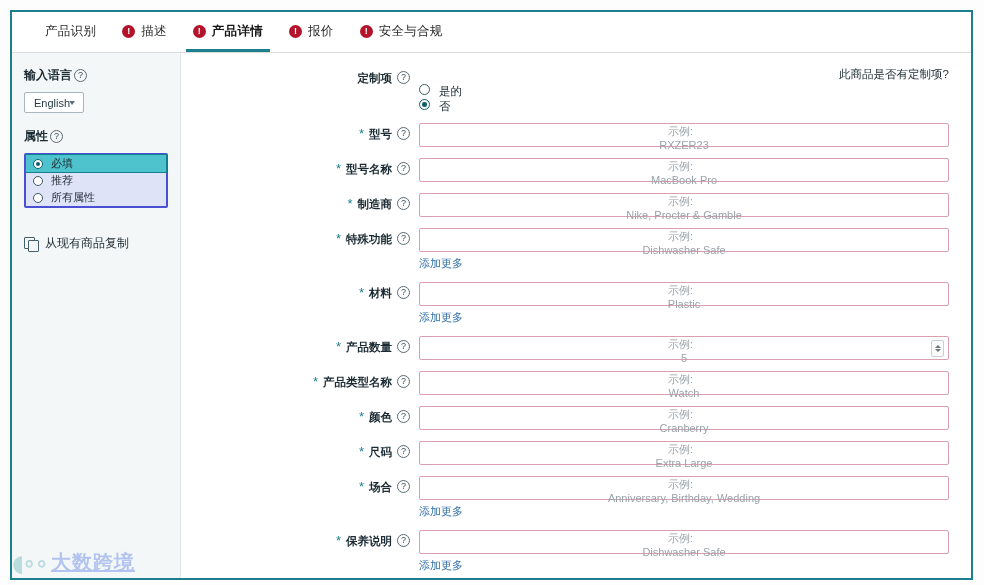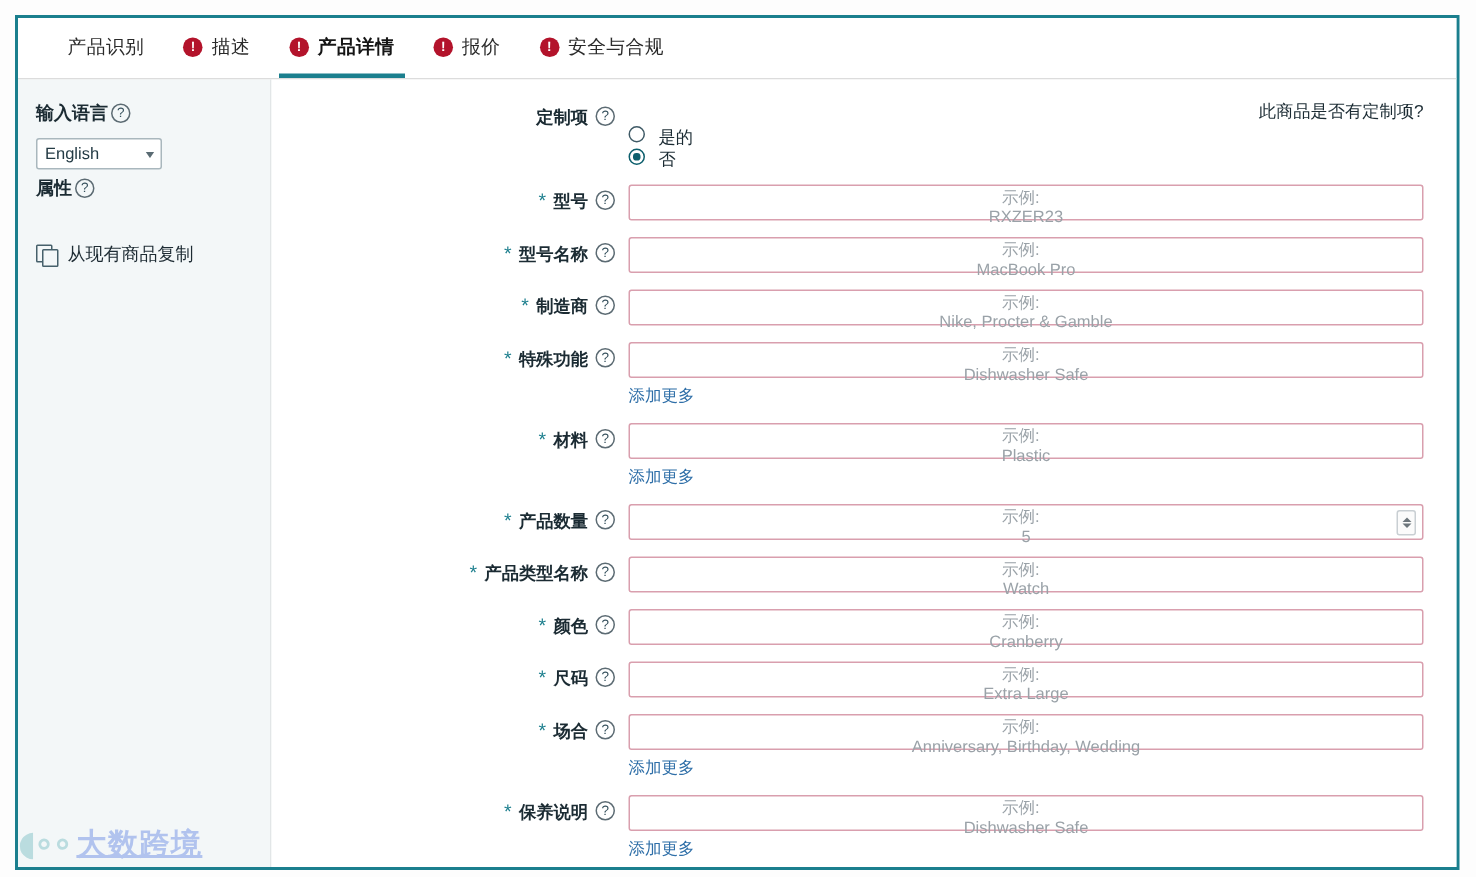--- a/index.html
+++ b/index.html
@@ -112,33 +112,33 @@
     border: 1px solid #5c6b73;
     border-radius: 50%;
     font-size: 9px;
     line-height: 11px;
     text-align: center;
     color: #35505c;
     font-weight: normal;
     flex: 0 0 auto;
   }
   .lang-select {
-    width: 84px;
+    width: 60px;
     height: 21px;
     border: 1px solid #a9b7bd;
     border-radius: 2px;
     background: #fff;
     display: flex;
     align-items: center;
-    justify-content: space-between;
+    justify-content: center;
     padding: 0 5px;
     font-size: 11px;
     color: #243b45;
     cursor: pointer;
-    margin-bottom: 4px;
+    margin-bottom: 15px;
   }
   .chev {
     font-size: 8px;
     color: #5a6b73;
     transform: scaleX(1.4);
   }
 
   .radio-group {
     border: 2px solid #4a4fd4;
     border-radius: 2px;
@@ -387,20 +387,34 @@
         <div class="lang-select">
           <span>English</span>
           <span class="chev">▾</span>
         </div>
 
         <div class="side-heading">
           <span>属性</span>
           <span class="qmark">?</span>
         </div>
 
+        <div class="radio-group" id="attr-radio-group">
+            <div class="radio-row selected">
+              <span class="radio on"></span>
+              <span>必填</span>
+            </div>
+            <div class="radio-row">
+              <span class="radio"></span>
+              <span>推荐</span>
+            </div>
+            <div class="radio-row">
+              <span class="radio"></span>
+              <span>所有属性</span>
+            </div>
+          </div>
 
         <div class="copy-row">
           <span class="copy-icon"></span>
           <span>从现有商品复制</span>
         </div>
 
         <div class="watermark">
           <span class="wm-mark">◖∘∘</span>
           <span class="wm-text">大数跨境</span>
         </div>

